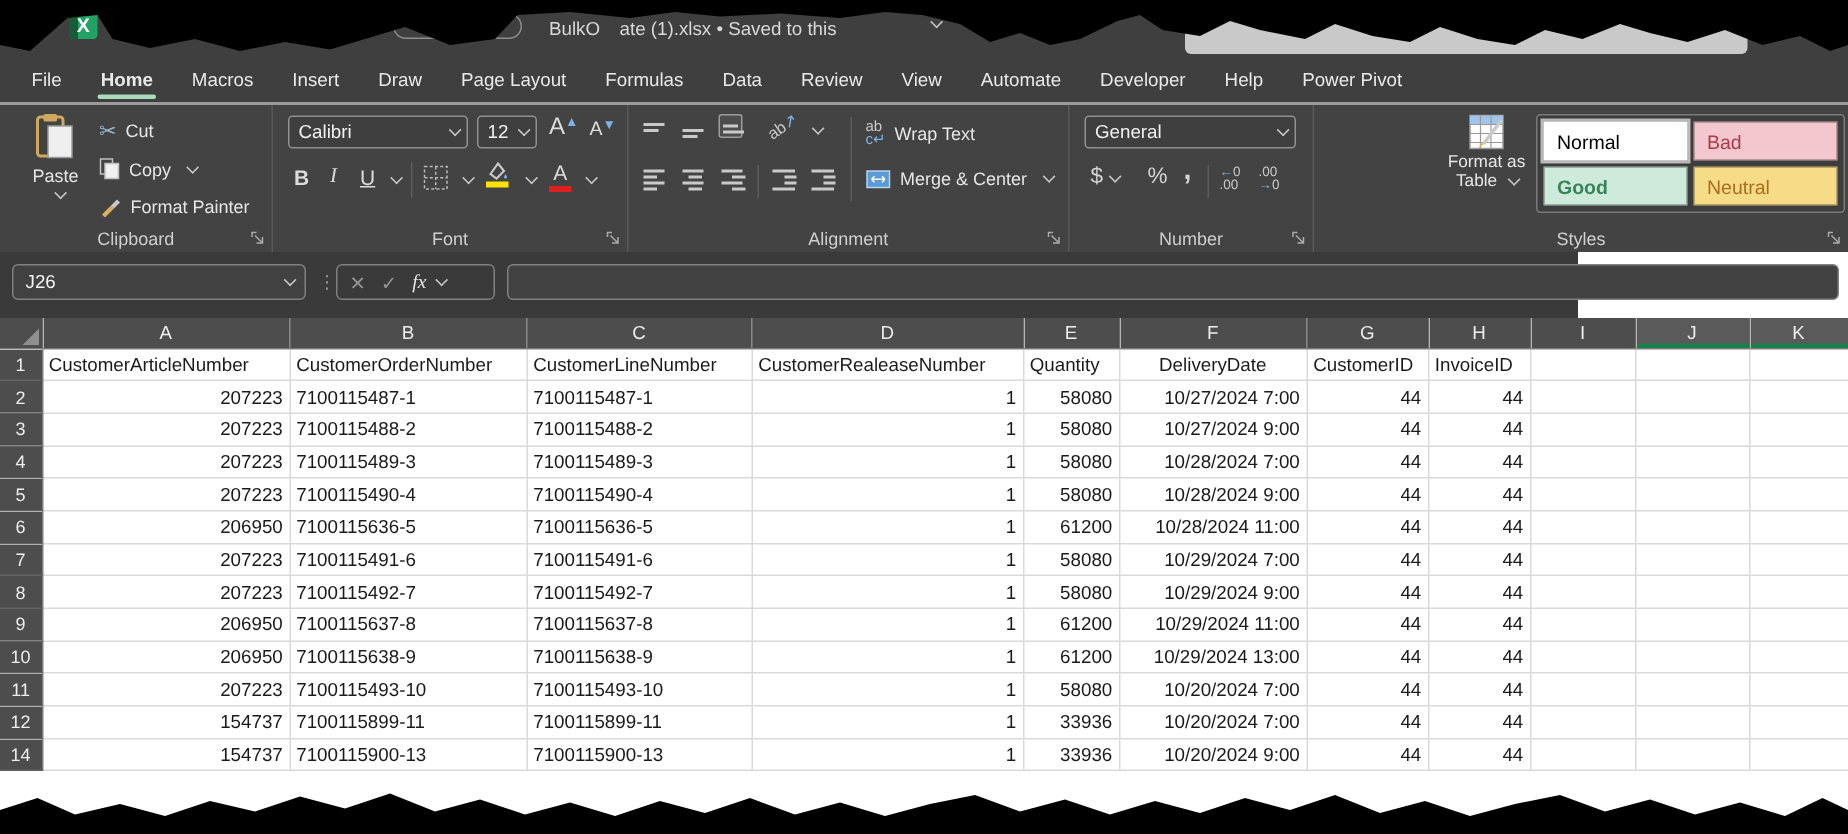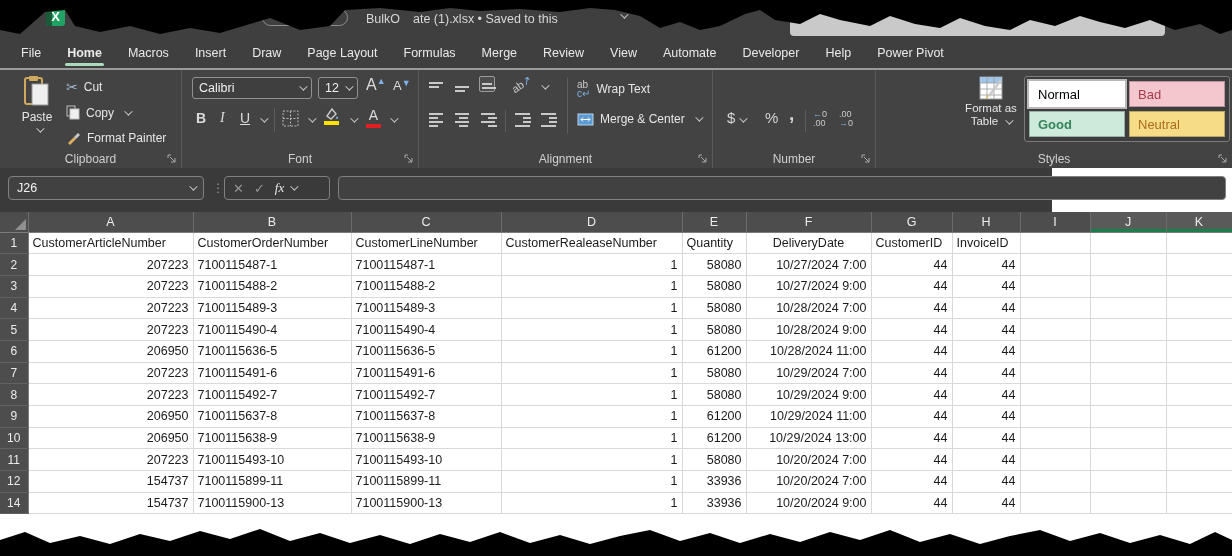--- a/index.html
+++ b/index.html
@@ -99,21 +99,21 @@
   </div>
 
   <div class="menubar" id="menubar">
       <span class="menu-item">File</span>
       <span class="menu-item active">Home</span>
       <span class="menu-item">Macros</span>
       <span class="menu-item">Insert</span>
       <span class="menu-item">Draw</span>
       <span class="menu-item">Page Layout</span>
       <span class="menu-item">Formulas</span>
-      <span class="menu-item">Merge</span>
+      <span class="menu-item">Data</span>
       <span class="menu-item">Review</span>
       <span class="menu-item">View</span>
       <span class="menu-item">Automate</span>
       <span class="menu-item">Developer</span>
       <span class="menu-item">Help</span>
       <span class="menu-item">Power Pivot</span>
     </div>
   <div class="ribbon-topline"></div>
 
   <div class="ribbon">
@@ -270,20 +270,24 @@
       </div>
       <span class="rgroup-label">Alignment</span>
       <span class="launcher">
         <svg width="10" height="10" viewBox="0 0 10 10">
             <path d="M1,4 V1 H4 M3,3 L8,8 M8,4 V8 H4" stroke="#bdbdbd" fill="none"></path>
           </svg>
       </span>
     </div>
 
     <div class="rgroup" style="left:713px;width:163px">
+      <div class="combo" style="position:absolute;left:10px;top:7px;width:141px">
+        <span>General</span>
+          <span class="chev"></span>
+      </div>
       <div style="position:absolute;left:14px;top:39px" class="numglyph"><span>$</span><span class="chev"></span></div>
       <div style="position:absolute;left:52px;top:39px" class="numglyph">%</div>
       <div style="position:absolute;left:76px;top:33px;font-size:19px;font-weight:bold" class="numglyph">,</div>
       <div class="vsep" style="left:92px;top:40px;height:22px"></div>
       <div style="position:absolute;left:100px;top:40px;font-size:9px;color:#c9c9c9;line-height:9px"><span style="color:#7fb2e8">←</span>0<br>.00</div>
       <div style="position:absolute;left:126px;top:40px;font-size:9px;color:#c9c9c9;line-height:9px">.00<br><span style="color:#7fb2e8">→</span>0</div>
       <span class="rgroup-label">Number</span>
       <span class="launcher">
         <svg width="10" height="10" viewBox="0 0 10 10">
             <path d="M1,4 V1 H4 M3,3 L8,8 M8,4 V8 H4" stroke="#bdbdbd" fill="none"></path>

